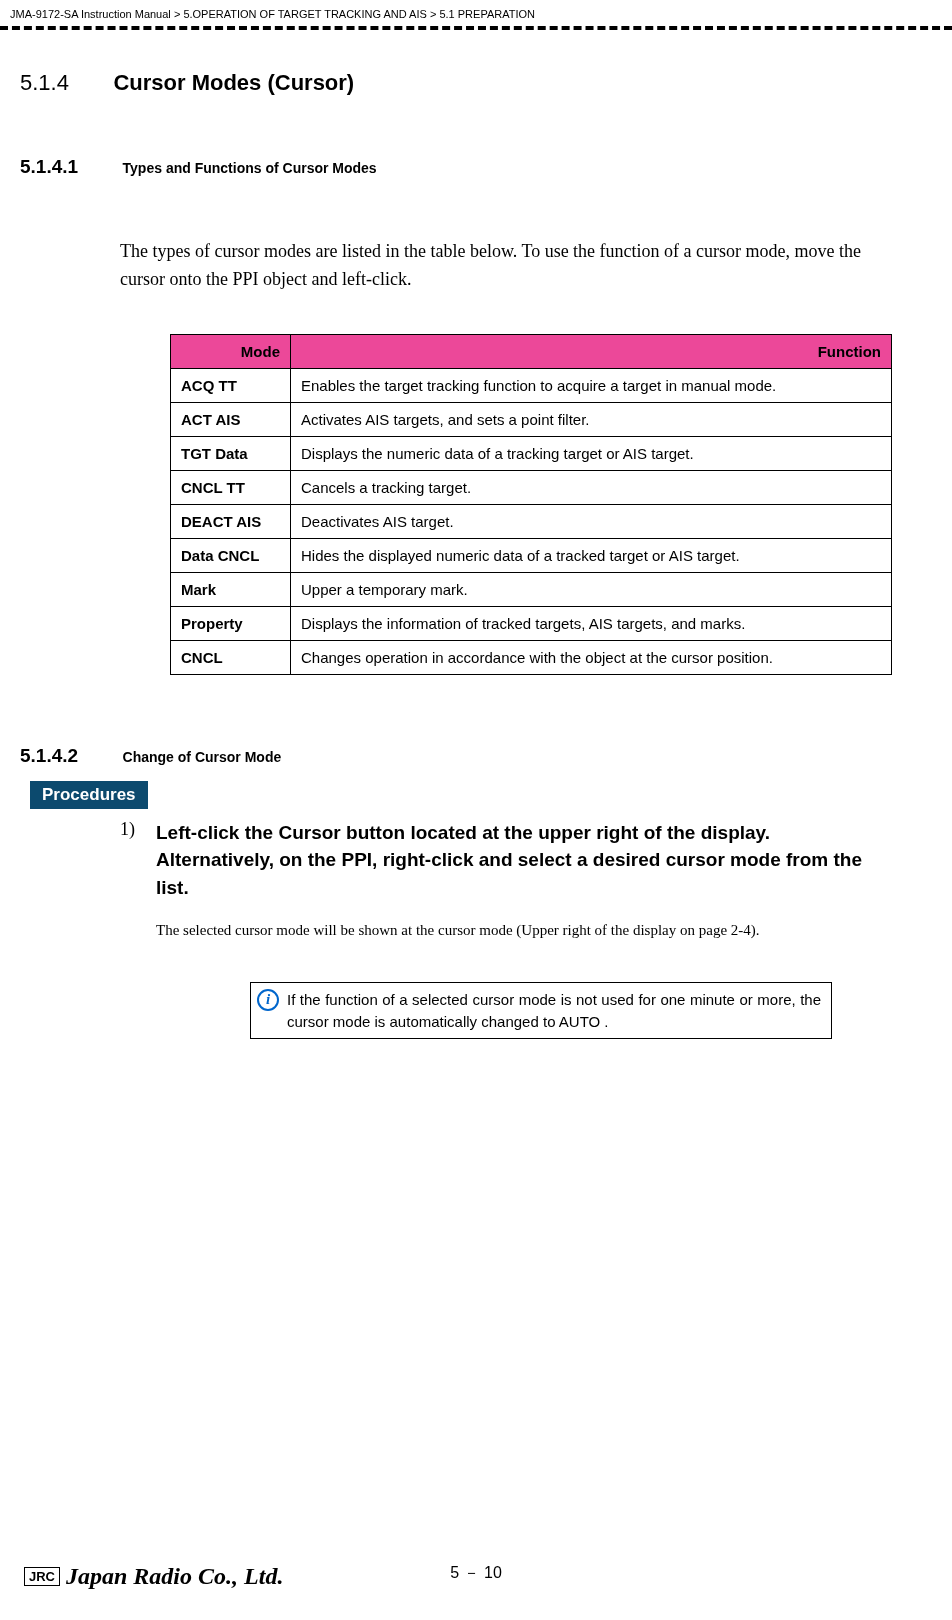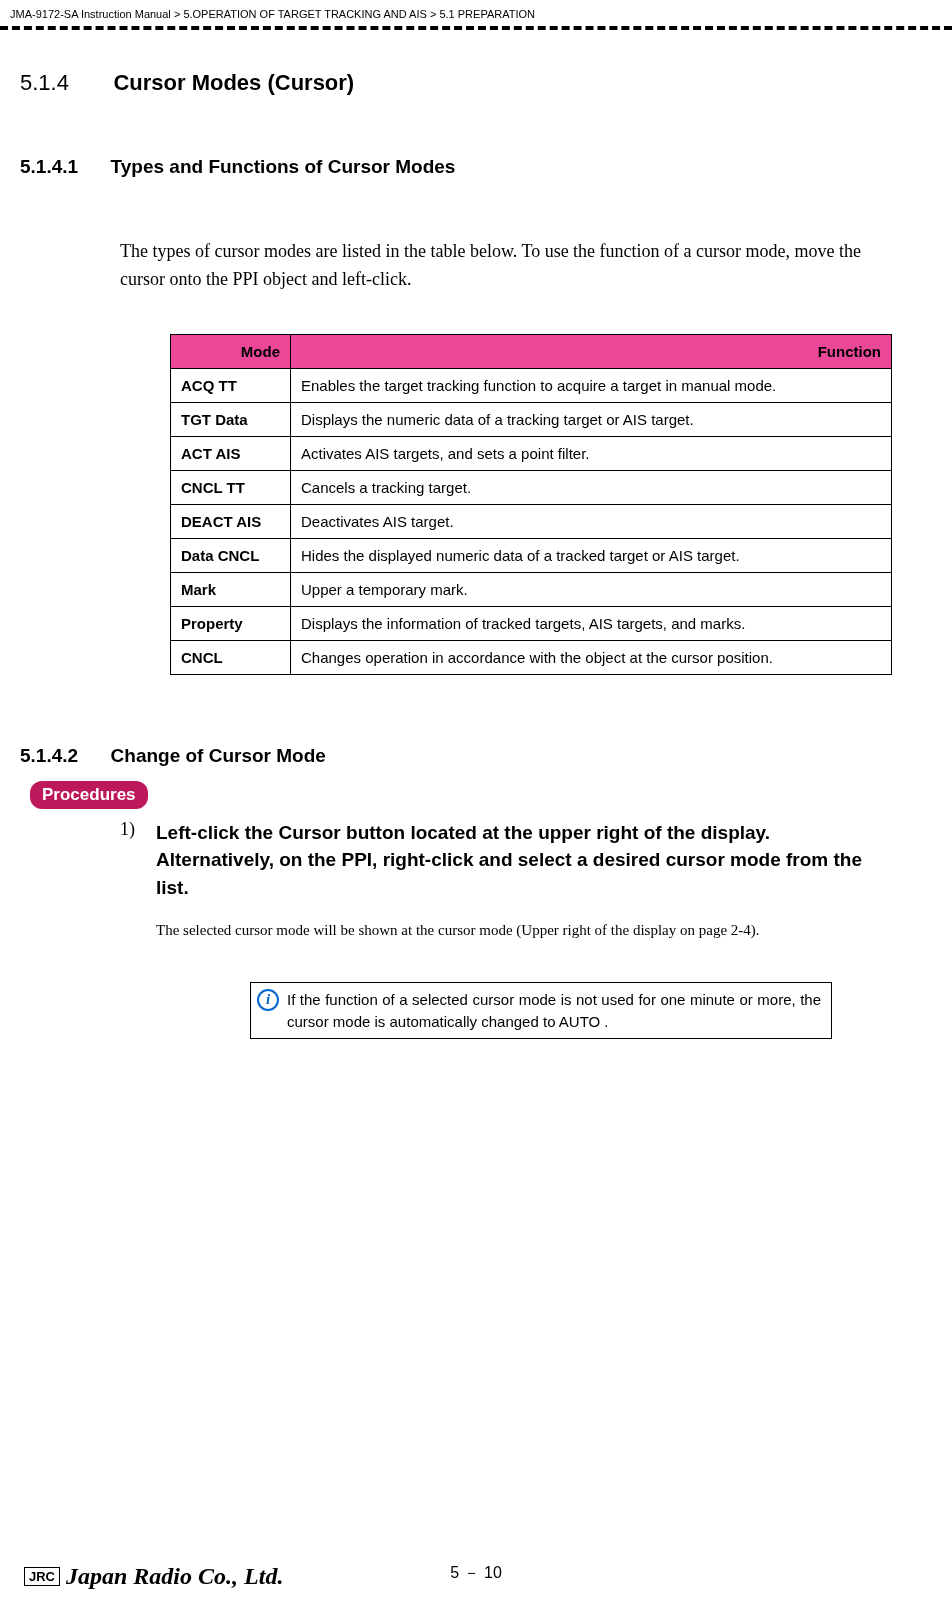--- a/index.html
+++ b/index.html
@@ -34,24 +34,24 @@
   display: inline-block;
   margin-left: 40px;
 }
 .sub-section-num {
   font-size: 19px;
   font-weight: bold;
   display: inline-block;
   margin-left: 20px;
 }
 .sub-section-title {
-  font-size: 19px;
-  font-weight: bold;
-  display: inline-block;
-  margin-left: 28px;
+  font-size: 14px;
+  font-weight: bold;
+  display: inline-block;
+  margin-left: 40px;
 }
 .section-block {
   margin-bottom: 60px;
 }
 .body-text {
   font-family: Georgia, 'Times New Roman', serif;
   font-size: 18px;
   line-height: 1.55;
   margin: 0 60px 0 120px;
 }
@@ -73,26 +73,26 @@
   background: #ec4899;
   font-weight: bold;
   text-align: right;
 }
 td.mode-col {
   font-weight: bold;
   white-space: nowrap;
   width: 120px;
 }
 .procedures-pill {
-  background: #be185d;
+  background: #0c4a6e;
   color: #fff;
   font-weight: bold;
   font-size: 17px;
   padding: 4px 12px;
-  border-radius: 12px;
+  border-radius: 0;
   display: inline-block;
   margin-left: 30px;
 }
 .step {
   display: flex;
   margin: 10px 60px 0 120px;
 }
 .step-num {
   font-family: Georgia, 'Times New Roman', serif;
   font-size: 18px;
@@ -205,26 +205,26 @@
         <th>Mode</th>
         <th>Function</th>
       </tr>
     </thead>
     <tbody>
       <tr>
           <td class="mode-col">ACQ TT</td>
           <td style="text-align:justify">Enables the target tracking function to acquire a target in manual mode.</td>
         </tr>
       <tr>
+          <td class="mode-col">ACT AIS</td>
+          <td>Activates AIS targets, and sets a point filter.</td>
+        </tr>
+      <tr>
           <td class="mode-col">TGT Data</td>
           <td>Displays the numeric data of a tracking target or AIS target.</td>
-        </tr>
-      <tr>
-          <td class="mode-col">ACT AIS</td>
-          <td>Activates AIS targets, and sets a point filter.</td>
         </tr>
       <tr>
           <td class="mode-col">CNCL TT</td>
           <td>Cancels a tracking target.</td>
         </tr>
       <tr>
           <td class="mode-col">DEACT AIS</td>
           <td>Deactivates AIS target.</td>
         </tr>
       <tr>

